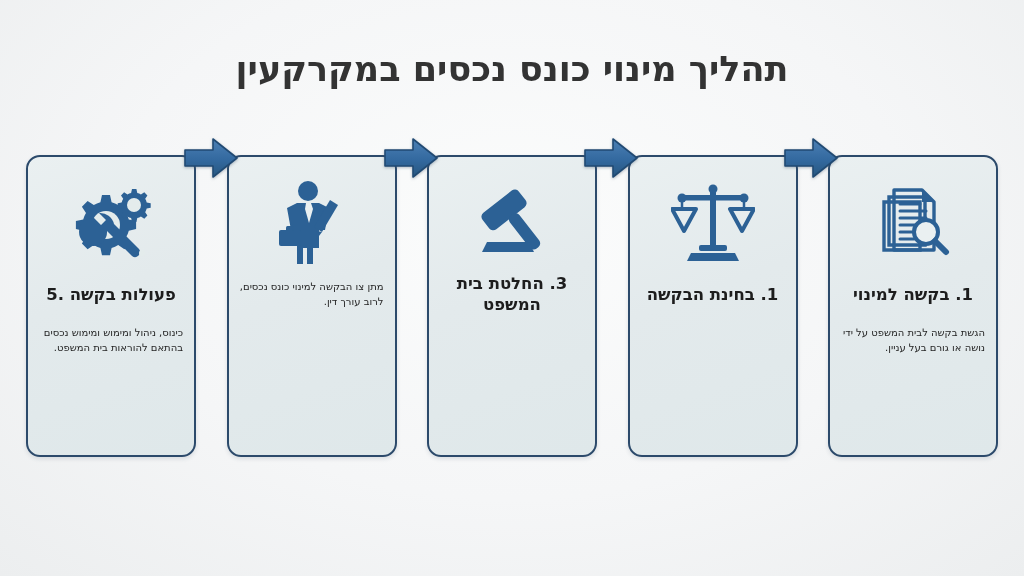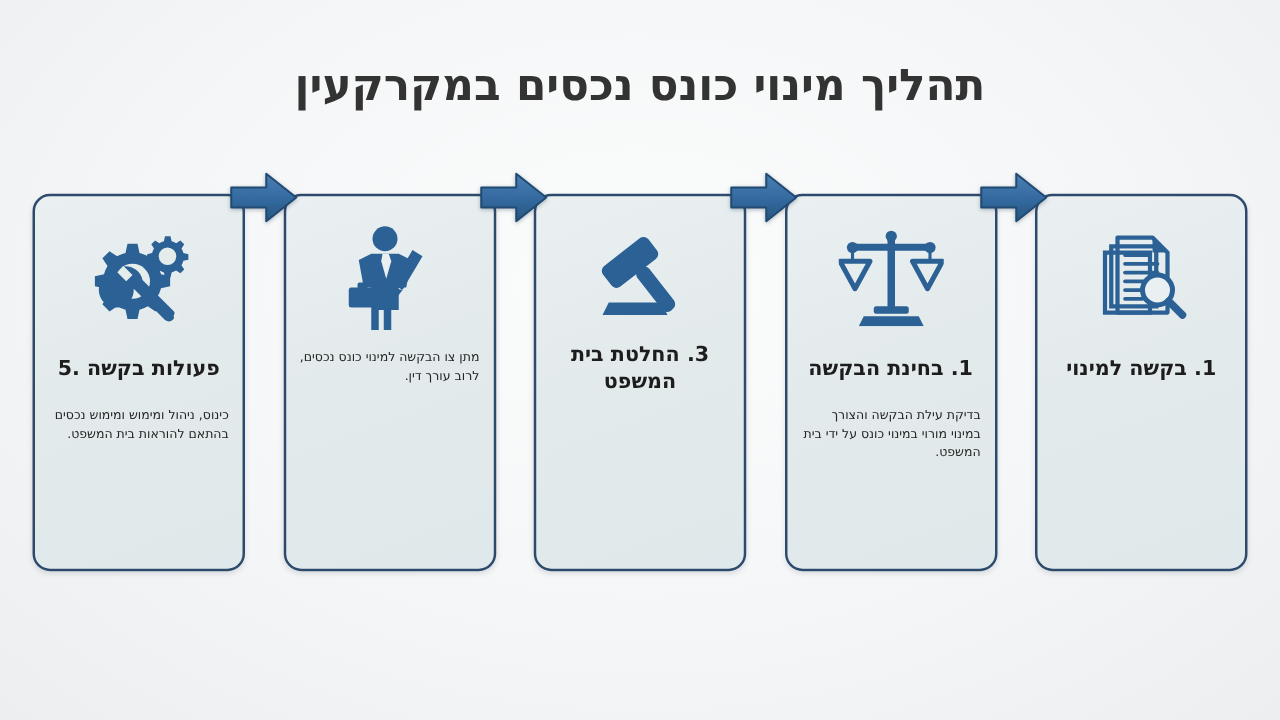--- a/index.html
+++ b/index.html
@@ -134,20 +134,21 @@
           <line x1="26" y1="36" x2="52" y2="36"></line>
           <line x1="26" y1="43" x2="46" y2="43"></line>
           <line x1="26" y1="50" x2="42" y2="50"></line>
           <line x1="26" y1="57" x2="40" y2="57"></line>
         </g>
         <circle cx="52" cy="50" r="12" fill="#eaf0f1" stroke="#2c6195" stroke-width="4"></circle>
         <line x1="61" y1="59" x2="72" y2="70" stroke="#2c6195" stroke-width="6" stroke-linecap="round"></line>
       </svg>
     </div>
     <div class="card-title">1. בקשה למינוי</div>
+    <div class="card-body">הגשת בקשה לבית המשפט על ידי נושה או גורם בעל עניין.</div>
   </div>
 
   <div class="card">
     <div class="card-icon">
       <svg width="84" height="78" viewBox="0 0 84 78" aria-hidden="true">
         <g fill="#2c6195">
           <rect x="39" y="6" width="6" height="58"></rect>
           <circle cx="42" cy="6" r="4.5"></circle>
           <rect x="9" y="12" width="66" height="5.5" rx="2.5"></rect>
           <circle cx="11" cy="15" r="4.5"></circle>
@@ -157,21 +158,20 @@
           <path d="M1 26 h24 l-12 22 z" stroke="#2c6195" stroke-width="4" fill="none" stroke-linejoin="round"></path>
           <path d="M59 26 h24 l-12 22 z" stroke="#2c6195" stroke-width="4" fill="none" stroke-linejoin="round"></path>
         </g>
         <g stroke="#2c6195" stroke-width="2.5">
           <line x1="11" y1="17" x2="11" y2="27"></line>
           <line x1="73" y1="17" x2="73" y2="27"></line>
         </g>
       </svg>
     </div>
     <div class="card-title">1. בחינת הבקשה</div>
-    <div class="card-body">בדיקת עילת הבקשה והצורך במינוי מורוי במינוי כונס על ידי בית המשפט.</div>
   </div>
 
   <div class="card">
     <div class="card-icon">
       <svg width="86" height="76" viewBox="0 0 86 76" aria-hidden="true">
         <g fill="#2c6195">
           <g transform="rotate(-38 42 30)">
             <rect x="16" y="12" width="46" height="21" rx="5"></rect>
             <rect x="36" y="31" width="12" height="42" rx="5"></rect>
           </g>

